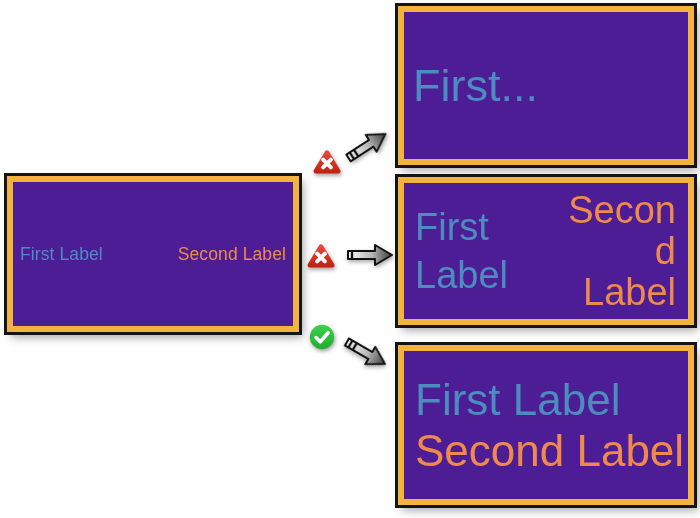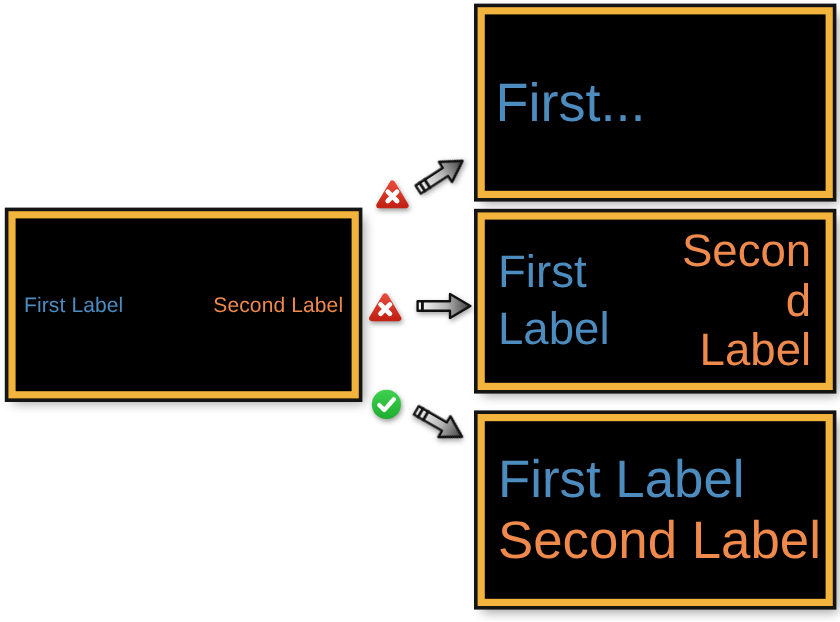--- a/index.html
+++ b/index.html
@@ -1,21 +1,21 @@
 <!DOCTYPE html>
 <html><head>
 <meta charset="utf-8">
 <style>
   html,body{margin:0;padding:0;background:#ffffff;}
   .canvas{
     position:relative;width:700px;height:518px;background:#ffffff;overflow:hidden;
     font-family:"Liberation Sans","DejaVu Sans",sans-serif;
   }
   .panel{
-    position:absolute;box-sizing:border-box;background:#000000;
+    position:absolute;box-sizing:border-box;background:#4c1d95;
     border:6px solid #f2b43d;
     box-shadow:0 0 0 3px #141414, 4px 5px 9px rgba(0,0,0,.38);
   }
   .blue{color:#4d8cbe;}
   .orange{color:#ef8a4c;}
 
   
   .panel-source{left:7px;top:176px;width:292px;height:156px;
     display:flex;align-items:center;justify-content:space-between;
     padding:0 7px;font-size:17.5px;font-weight:500;letter-spacing:.1px;}

